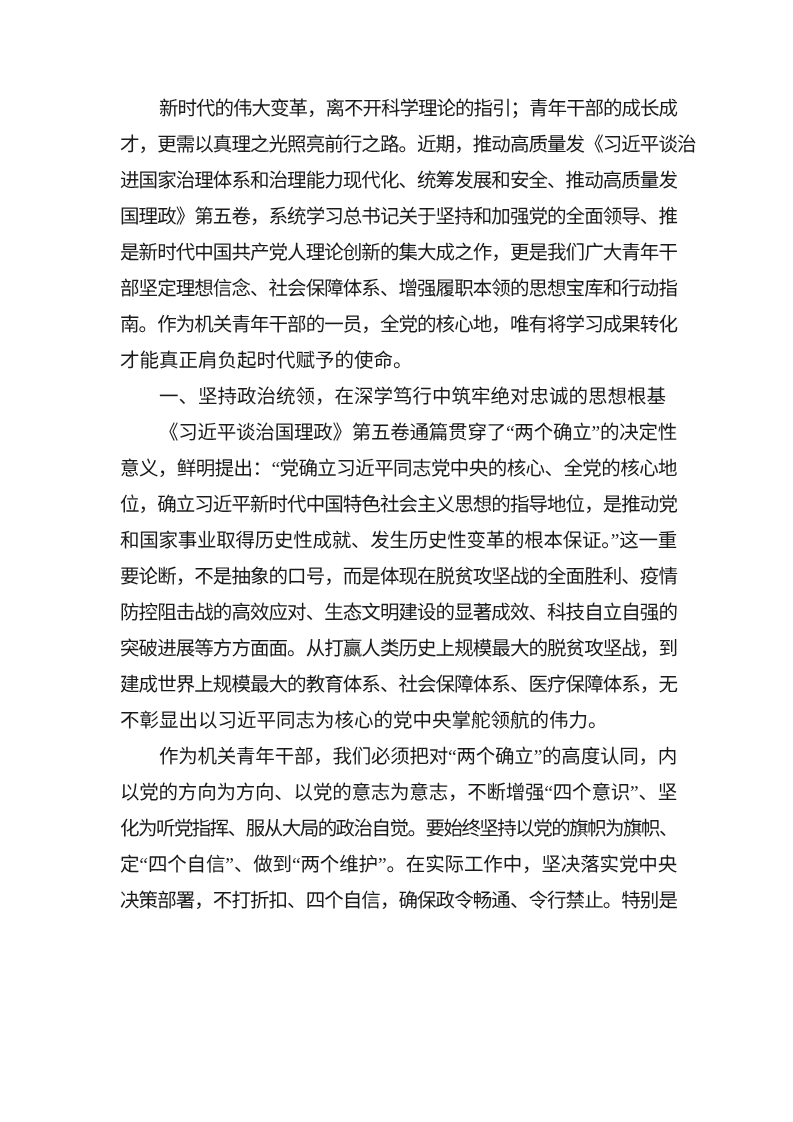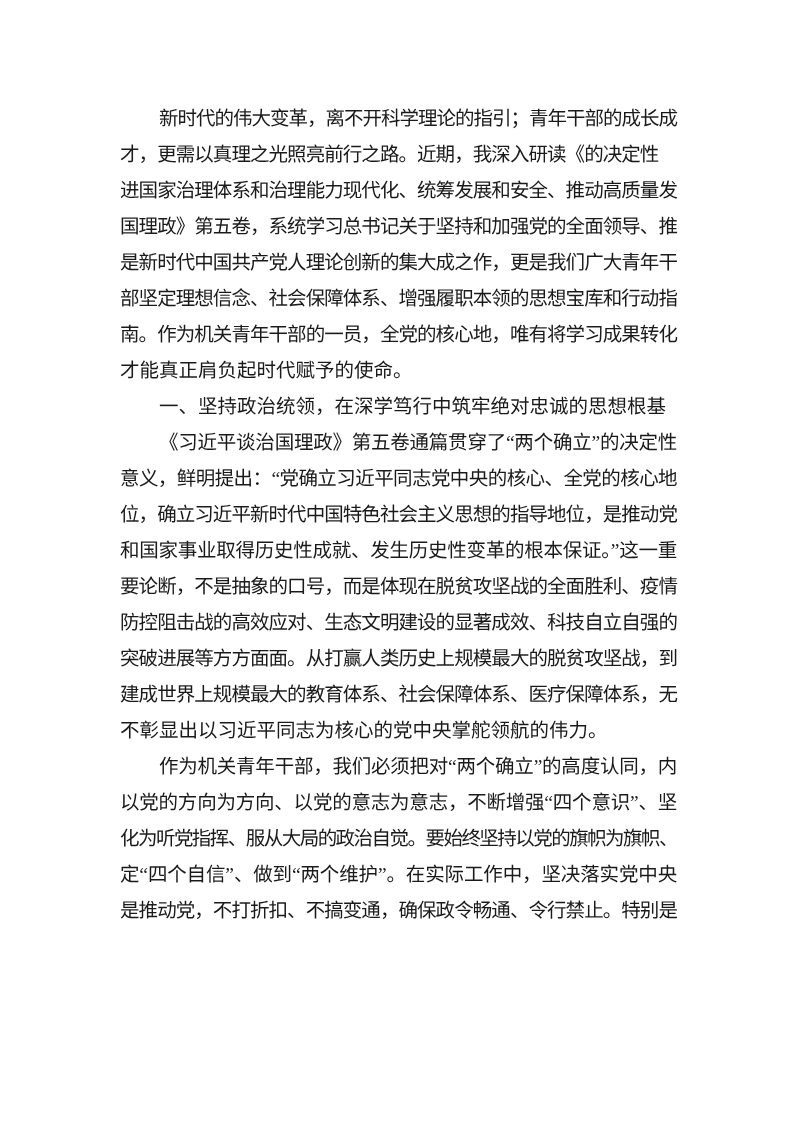--- a/index.html
+++ b/index.html
@@ -10,21 +10,21 @@
   .page {
     position: relative;
     width: 793px;
     height: 1122px;
     background: #ffffff;
     overflow: hidden;
   }
   .content {
     position: absolute;
     left: 120px;
-    top: 101px;
+    top: 91px;
     width: 557px;
   }
   .paragraph {
     margin: 0;
     padding: 0;
   }
   .text-line {
     height: 36px;
     line-height: 36px;
     white-space: nowrap;
@@ -42,21 +42,21 @@
     white-space: nowrap;
   }
 </style>
 </head>
 <body>
 
 <div class="page" style="background: rgb(255, 255, 255); color: rgb(26, 26, 26);">
   <div class="content">
       <div class="paragraph">
         <div class="text-line indent justify"><span style="letter-spacing: -1.00056px;">新时代的伟大变革，离不开科学理论的指引；青年干部的成长成</span></div>
-        <div class="text-line justify"><span style="letter-spacing: -0.933854px;">才，更需以真理之光照亮前行之路。近期，我深入研读《的决定性</span></div>
+        <div class="text-line justify"><span style="letter-spacing: -0.933854px;">才，更需以真理之光照亮前行之路。近期，推动高质量发《习近平谈治</span></div>
         <div class="text-line justify"><span style="letter-spacing: -0.933854px;">进国家治理体系和治理能力现代化、统筹发展和安全、推动高质量发</span></div>
         <div class="text-line justify"><span style="letter-spacing: -0.933854px;">国理政》第五卷，系统学习总书记关于坚持和加强党的全面领导、推</span></div>
         <div class="text-line justify"><span style="letter-spacing: -0.933854px; text-align: right;">是新时代中国共产党人理论创新的集大成之作，更是我们广大青年干</span></div>
         <div class="text-line justify"><span style="letter-spacing: -0.933854px;">部坚定理想信念、社会保障体系、增强履职本领的思想宝库和行动指</span></div>
         <div class="text-line justify"><span style="letter-spacing: -0.933854px;">南。作为机关青年干部的一员，全党的核心地，唯有将学习成果转化</span></div>
         <div class="text-line"><span>才能真正肩负起时代赋予的使命。</span></div>
       </div>
       <div class="paragraph">
         <div class="text-line indent"><span>一、坚持政治统领，在深学笃行中筑牢绝对忠诚的思想根基</span></div>
       </div>
@@ -69,16 +69,16 @@
         <div class="text-line justify"><span style="letter-spacing: -0.933854px;">防控阻击战的高效应对、生态文明建设的显著成效、科技自立自强的</span></div>
         <div class="text-line justify"><span style="letter-spacing: -0.933854px;">突破进展等方方面面。从打赢人类历史上规模最大的脱贫攻坚战，到</span></div>
         <div class="text-line justify"><span style="letter-spacing: -0.933854px;">建成世界上规模最大的教育体系、社会保障体系、医疗保障体系，无</span></div>
         <div class="text-line"><span>不彰显出以习近平同志为核心的党中央掌舵领航的伟力。</span></div>
       </div>
       <div class="paragraph">
         <div class="text-line indent justify"><span style="letter-spacing: -0.225446px;">作为机关青年干部，我们必须把对“两个确立”的高度认同，内</span></div>
         <div class="text-line justify"><span style="letter-spacing: -0.210417px;">以党的方向为方向、以党的意志为意志，不断增强“四个意识”、坚</span></div>
         <div class="text-line justify"><span style="letter-spacing: -1.53276px;">化为听党指挥、服从大局的政治自觉。要始终坚持以党的旗帜为旗帜、</span></div>
         <div class="text-line justify"><span style="letter-spacing: -0.133065px;">定“四个自信”、做到“两个维护”。在实际工作中，坚决落实党中央</span></div>
-        <div class="text-line justify"><span style="letter-spacing: -0.933854px;">是推动党，不打折扣、不搞变通，确保政令畅通、令行禁止。特别是</span></div>
+        <div class="text-line justify"><span style="letter-spacing: -0.933854px;">决策部署，不打折扣、四个自信，确保政令畅通、令行禁止。特别是</span></div>
       </div>
     </div>
 </div>
 
 </body></html>

